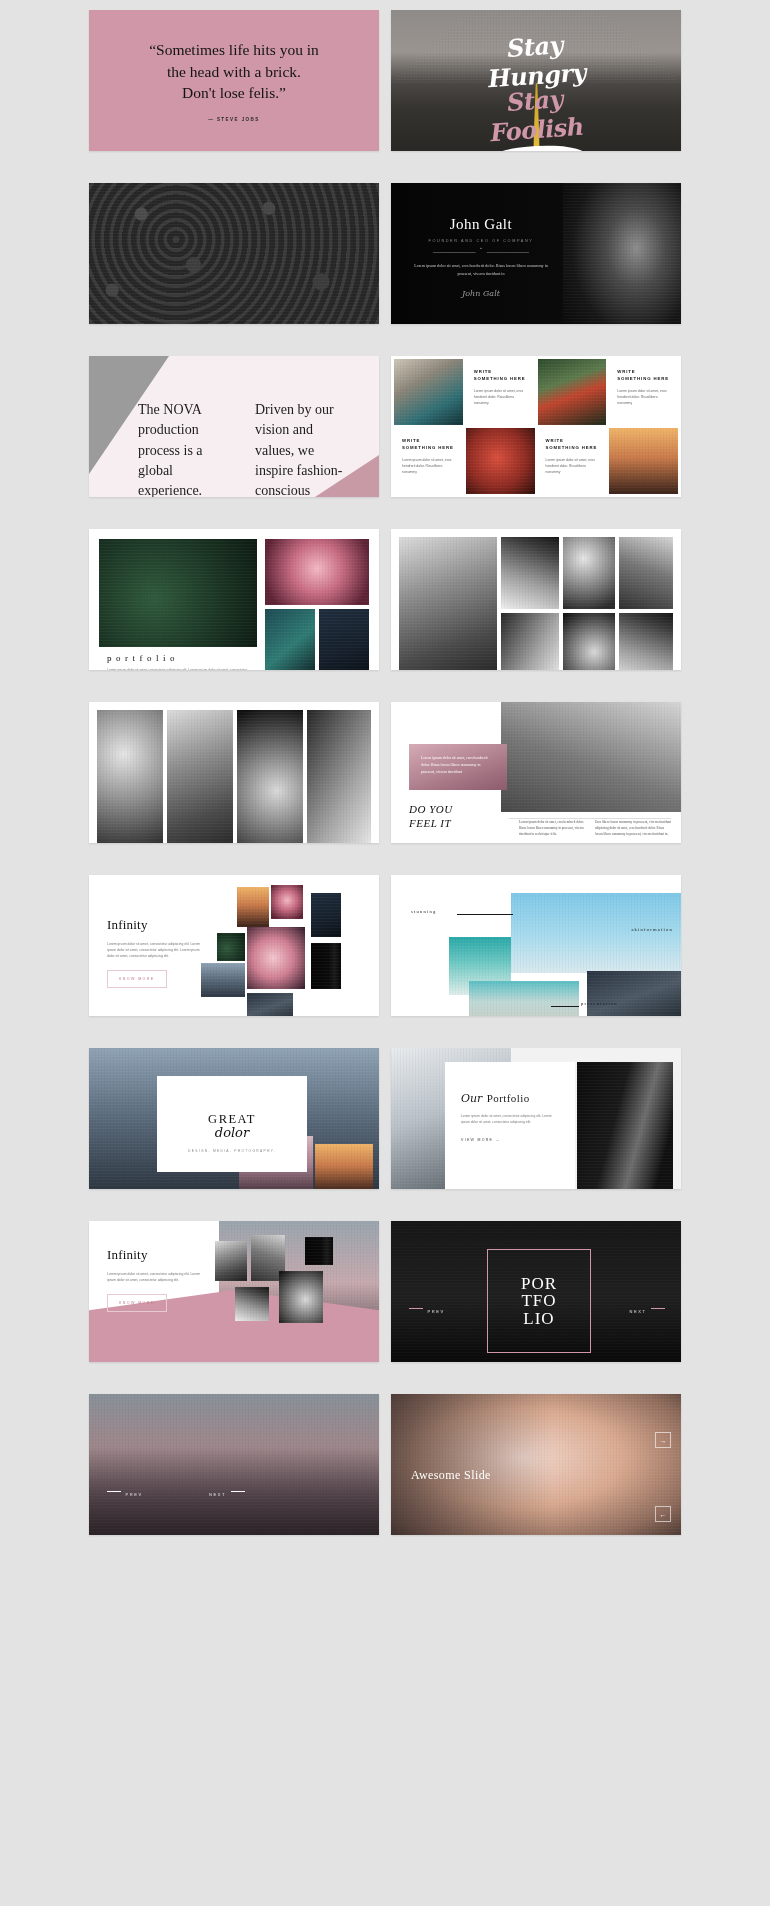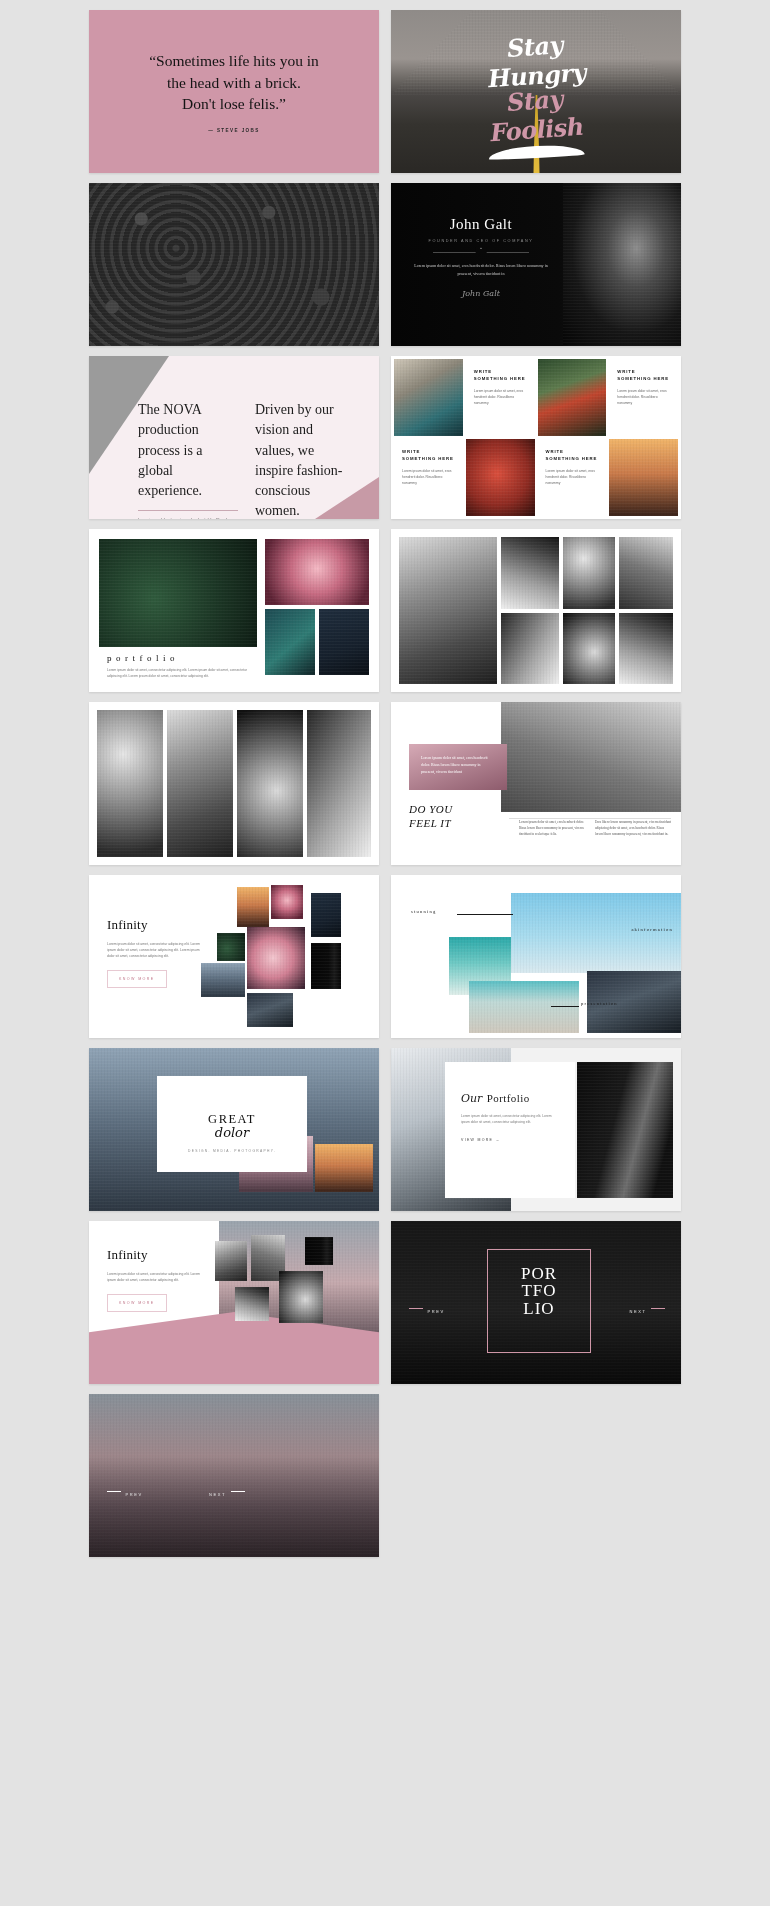--- a/index.html
+++ b/index.html
@@ -14,21 +14,21 @@
     padding: 10px 20px;
     display: grid;
     grid-template-columns: 290px 290px;
     grid-auto-rows: 163px;
     gap: 10px 12px;
     justify-content: center;
     align-content: start;
   }
   .slide {
     position: relative;
-    width: 290px; height: 163px;
+    width: 290px; height: 141px;
     overflow: hidden;
     background: #fff;
     box-shadow: 0 1px 2px rgba(0,0,0,.10);
   }
   .fill { position: absolute; inset: 0; }
   .abs { position: absolute; }
 
   
   .ph { background-size: cover; background-position: center; }
   .ph-road {
@@ -398,21 +398,21 @@
     <div class="abs ph ph-bw4 grain" style="left:162px;top:14px;width:34px;height:46px;"></div>
     <div class="abs ph ph-dark grain" style="left:216px;top:16px;width:28px;height:28px;"></div>
     <div class="abs ph ph-bw6 grain" style="left:190px;top:50px;width:44px;height:52px;"></div>
     <div class="abs ph ph-bw2 grain" style="left:146px;top:66px;width:34px;height:34px;"></div>
   </div>
 
   <div class="slide">
     <div class="fill ph ph-skyline grain"></div>
     <div class="fill" style="background:rgba(0,0,0,.45)"></div>
     <div class="po-frame" style="left:96px;top:28px;width:104px;height:104px;"></div>
-    <div class="abs po-word" style="left:86px;top:44px;width:124px;">
+    <div class="abs po-word" style="left:86px;top:54px;width:124px;">
       <div>POR</div>
       <div>TFO</div>
       <div>LIO</div>
     </div>
     <div class="abs" style="left:18px;top:78px;">
       <span class="nav-line"></span>
       <span class="nav-lbl">PREV</span>
     </div>
     <div class="abs" style="right:16px;top:78px;">
       <span class="nav-lbl">NEXT</span>
@@ -426,14 +426,21 @@
     <div class="abs" style="left:18px;top:88px;">
       <span class="nav-line" style="background:#fff"></span>
       <span class="nav-lbl">PREV</span>
     </div>
     <div class="abs" style="left:120px;top:88px;">
       <span class="nav-lbl">NEXT</span>
       <span class="nav-line" style="background:#fff"></span>
     </div>
   </div>
 
+  <div class="slide">
+    <div class="fill ph ph-beauty grain"></div>
+    <div class="abs" style="left:0;top:0;width:56%;height:100%;background:linear-gradient(90deg,rgba(30,25,28,.55),rgba(30,25,28,0));"></div>
+    <div class="abs aw-h" style="left:20px;top:74px;">Awesome Slide</div>
+    <div class="abs arrow-btn" style="right:10px;top:38px;">→</div>
+    <div class="abs arrow-btn" style="right:10px;top:112px;">←</div>
+  </div>
 
 </div>
 
 </body></html>

